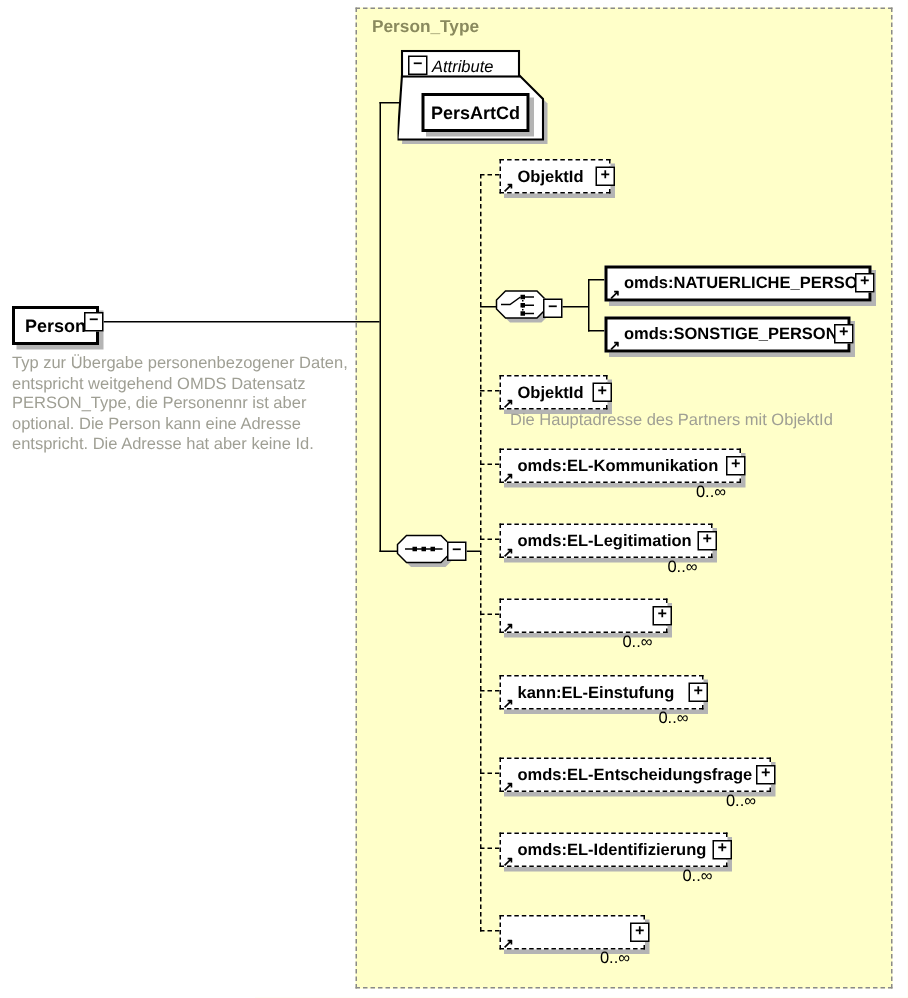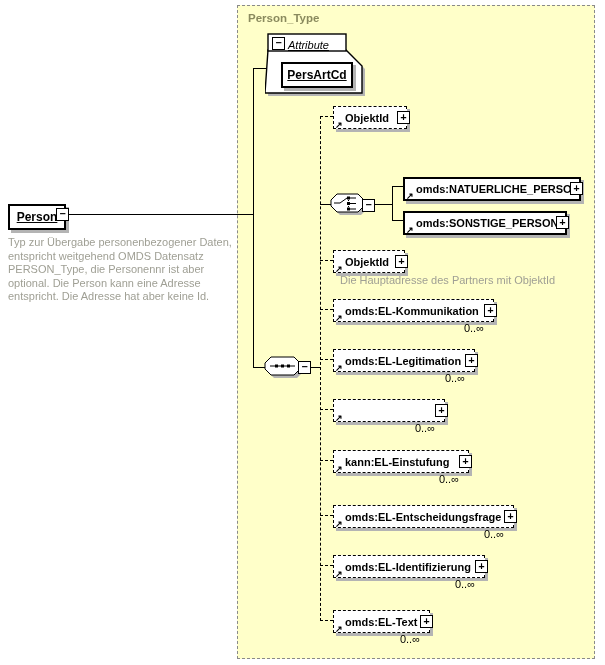--- a/index.html
+++ b/index.html
@@ -18,38 +18,38 @@
   .hl.d{border-top-style:dashed;}
   .vl.d{border-left-style:dashed;}
 
   
   .ebox{position:absolute;background:#fff;z-index:3;box-shadow:3px 3px 0 #b4b4b4;}
   .ebox.solid{border:2px solid #000;}
   .ebox.dashed{border:1px dashed #000;}
   .elabel{display:block;width:100%;height:100%;display:flex;align-items:center;
           padding-left:11px;box-sizing:border-box;font:700 11px "Liberation Sans",sans-serif;
           color:#000;white-space:nowrap;}
-  .ebox.big .elabel{font-size:12px;padding-left:0;justify-content:center;text-decoration:underline;}
+  .ebox.big .elabel{font-size:12px;padding-left:0;justify-content:center;}
   .refarrow{position:absolute;left:1px;bottom:-2px;font-size:9px;font-weight:700;color:#000;
             line-height:9px;z-index:4;}
 
   
   .pmbtn{position:absolute;width:11px;height:11px;background:#fff;border:1px solid #000;
          font:700 10px/10px "DejaVu Sans Mono",monospace;text-align:center;color:#000;
          z-index:5;cursor:pointer;box-sizing:content-box;}
   .pmbtn.in{right:-4px;top:50%;margin-top:-7px;}
 
   
   .desc{position:absolute;font:11px/13.5px "Liberation Sans",sans-serif;color:#9f9f94;z-index:3;}
   .occ{position:absolute;font:11px "Liberation Sans",sans-serif;color:#000;text-align:right;z-index:3;}
 
   
   .attr-svg,.oct-svg{position:absolute;z-index:3;}
   .attr-tab-label{position:absolute;left:288px;top:39px;font:italic 11px "Liberation Sans",sans-serif;
-                  color:#000;z-index:4;text-decoration:underline;}
+                  color:#000;z-index:4;}
 </style>
 </head>
 <body>
 
 <div class="canvas">
 
   <div class="model-box">
     <span class="model-title">Person_Type</span>
   </div>
 
@@ -176,18 +176,17 @@
 
   <div class="ebox dashed" style="left:333px;top:555px;width:150px;height:21px;">
     <span class="refarrow">↗</span>
     <span class="elabel">omds:EL-Identifizierung</span>
     <span class="pmbtn in">+</span>
   </div>
   <div class="occ" style="left:333px;top:578px;width:142px;">0..∞</div>
 
   <div class="ebox dashed" style="left:333px;top:610px;width:95px;height:21px;">
     <span class="refarrow">↗</span>
-    <span class="elabel">omds:EL-Text</span>
     <span class="pmbtn in">+</span>
   </div>
   <div class="occ" style="left:333px;top:633px;width:87px;">0..∞</div>
 
 </div>
 
 </body></html>

